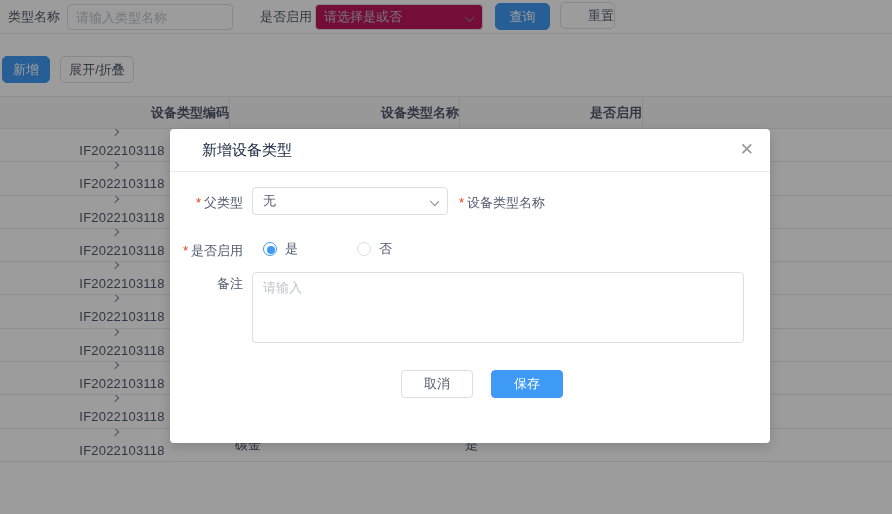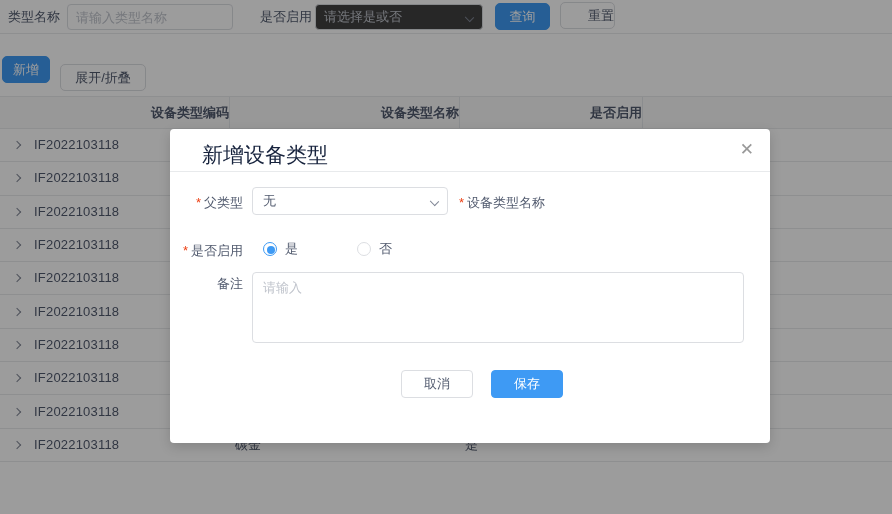--- a/index.html
+++ b/index.html
@@ -7,54 +7,54 @@
   body { font-family:"Liberation Sans","DejaVu Sans",sans-serif; background:#fff; overflow:hidden; }
   .page { position:relative; width:892px; height:514px; background:#fff; overflow:hidden; }
 
   
   .filter-bar { position:absolute; left:0; top:0; width:892px; height:34px; border-bottom:1px solid #e8eaec; background:#fff; }
   .flabel { position:absolute; top:0; height:34px; line-height:34px; font-size:13px; color:#515a6e; }
   .flabel.l1 { left:8px; }
   .flabel.l2 { left:260px; }
   .finput { position:absolute; left:67px; top:4px; width:166px; height:26px; border:1px solid #dcdee2; border-radius:4px; padding:0 8px; font-size:13px; color:#515a6e; outline:none; font-family:inherit; }
   .finput::placeholder { color:#c0c4cc; }
-  .fselect { position:absolute; left:315px; top:4px; width:168px; height:26px; border:1px solid #dcdee2; border-radius:4px; background:#404040; font-size:13px; line-height:24px; padding:0 24px 0 8px; color:#c0c4cc; cursor:pointer; }
+  .fselect { position:absolute; left:315px; top:4px; width:168px; height:26px; border:1px solid #dcdee2; border-radius:4px; background:#be185d; font-size:13px; line-height:24px; padding:0 24px 0 8px; color:#c0c4cc; cursor:pointer; }
   .chevron { position:absolute; right:9px; top:9px; width:7px; height:7px; border-right:1px solid #808695; border-bottom:1px solid #808695; transform:rotate(45deg) scale(1,.9); transform-origin:center; }
   .btn { position:absolute; height:27px; border-radius:5px; font-size:13px; font-family:inherit; cursor:pointer; }
   .btn.primary { background:#3e9af4; border:1px solid #3e9af4; color:#fff; }
   .btn.default { background:#fff; border:1px solid #dcdee2; color:#515a6e; }
   .btn-search { left:495px; top:3px; width:55px; }
   .btn-reset  { left:560px; top:2px; width:55px;text-align:right; }
 
   
   .btn-add    { left:2px;  top:56px; width:48px; }
-  .btn-expand { left:60px; top:64px; width:86px; }
+  .btn-expand { left:60px; top:56px; width:74px; }
 
   
   .table { position:absolute; left:0; top:96px; width:892px; height:366px; overflow:hidden; }
   .t-inner { width:983px; }
   .thead { display:flex; height:33px; background:#f8f8f9; border-top:1px solid #e8eaec; border-bottom:1px solid #e8eaec; }
   .th { font-size:13px; font-weight:bold; color:#515a6e; text-align:right; line-height:31px; }
   .th:not(:last-child) { border-right:1px solid #e3e6ea; }
   .c1 { width:230px; } .c2 { width:230px; } .c3 { width:183px; } .c4 { width:340px; }
   .trow { display:flex; height:33.3px; border-bottom:1px solid #e8eaec; background:#fff; }
   .td { font-size:13px; color:#515a6e; line-height:32px; overflow:hidden; white-space:nowrap; }
-  .td.c1 { padding-left:14px; display:flex; align-items:center; }
+  .td.c1 { padding-left:14px; display:flex; align-items:center;flex-direction:column; }
   .td.c2,.td.c3,.td.c4 { padding-left:5px; }
   .expand-arrow { display:inline-block; width:6px; height:6px; border-right:1.4px solid #808695; border-bottom:1.4px solid #808695; transform:rotate(-45deg); margin-right:14px; flex:0 0 auto; cursor:pointer; }
   .code-text { letter-spacing:.2px; }
 
   
   .footer { position:absolute; left:0; top:462px; width:892px; height:52px; background:#fff; }
 
   
   .overlay { position:absolute; left:0; top:0; width:892px; height:514px; background:rgba(0,0,0,.39); z-index:10; }
   .modal { position:absolute; left:170px; top:129px; width:600px; height:314px; background:#fff; border-radius:4px; box-shadow:0 4px 12px rgba(0,0,0,.15); z-index:20; }
   .modal-header { position:absolute; left:0; top:0; width:600px; height:43px; border-bottom:1px solid #e8eaec; }
-  .modal-title { position:absolute; left:32px; top:12px; font-size:21px; color:#17233d; font-weight:500; }
+  .modal-title { position:absolute; left:32px; top:12px; font-size:15px; color:#17233d; font-weight:500; }
   .modal-close { position:absolute; right:16px; top:10px; font-size:17px; color:#999; cursor:pointer; line-height:22px; font-weight:300; }
   .mlabel { position:absolute; font-size:13px; color:#515a6e; text-align:right; }
   .req { color:#ed4014; font-style:normal; margin-right:3px; font-size:13px; }
   .mlabel.parent { left:0; width:73px; top:65px; }
   .mselect { position:absolute; left:82px; top:58px; width:196px; height:28px; border:1px solid #dcdee2; border-radius:4px; font-size:13px; line-height:26px; padding:0 24px 0 10px; color:#515a6e; cursor:pointer; background:#fff; }
   .mselect .chevron { top:10px; }
   .mlabel.devname { left:278px; width:97px; top:65px; }
   .minput { position:absolute; left:383px; top:58px; width:191px; height:28px; border:1px solid #dcdee2; border-radius:4px; padding:0 10px; font-size:13px; color:#515a6e; outline:none; font-family:inherit; }
   .minput::placeholder { color:#c0c4cc; }
   .mlabel.enabled { left:0; width:73px; top:113px; }

